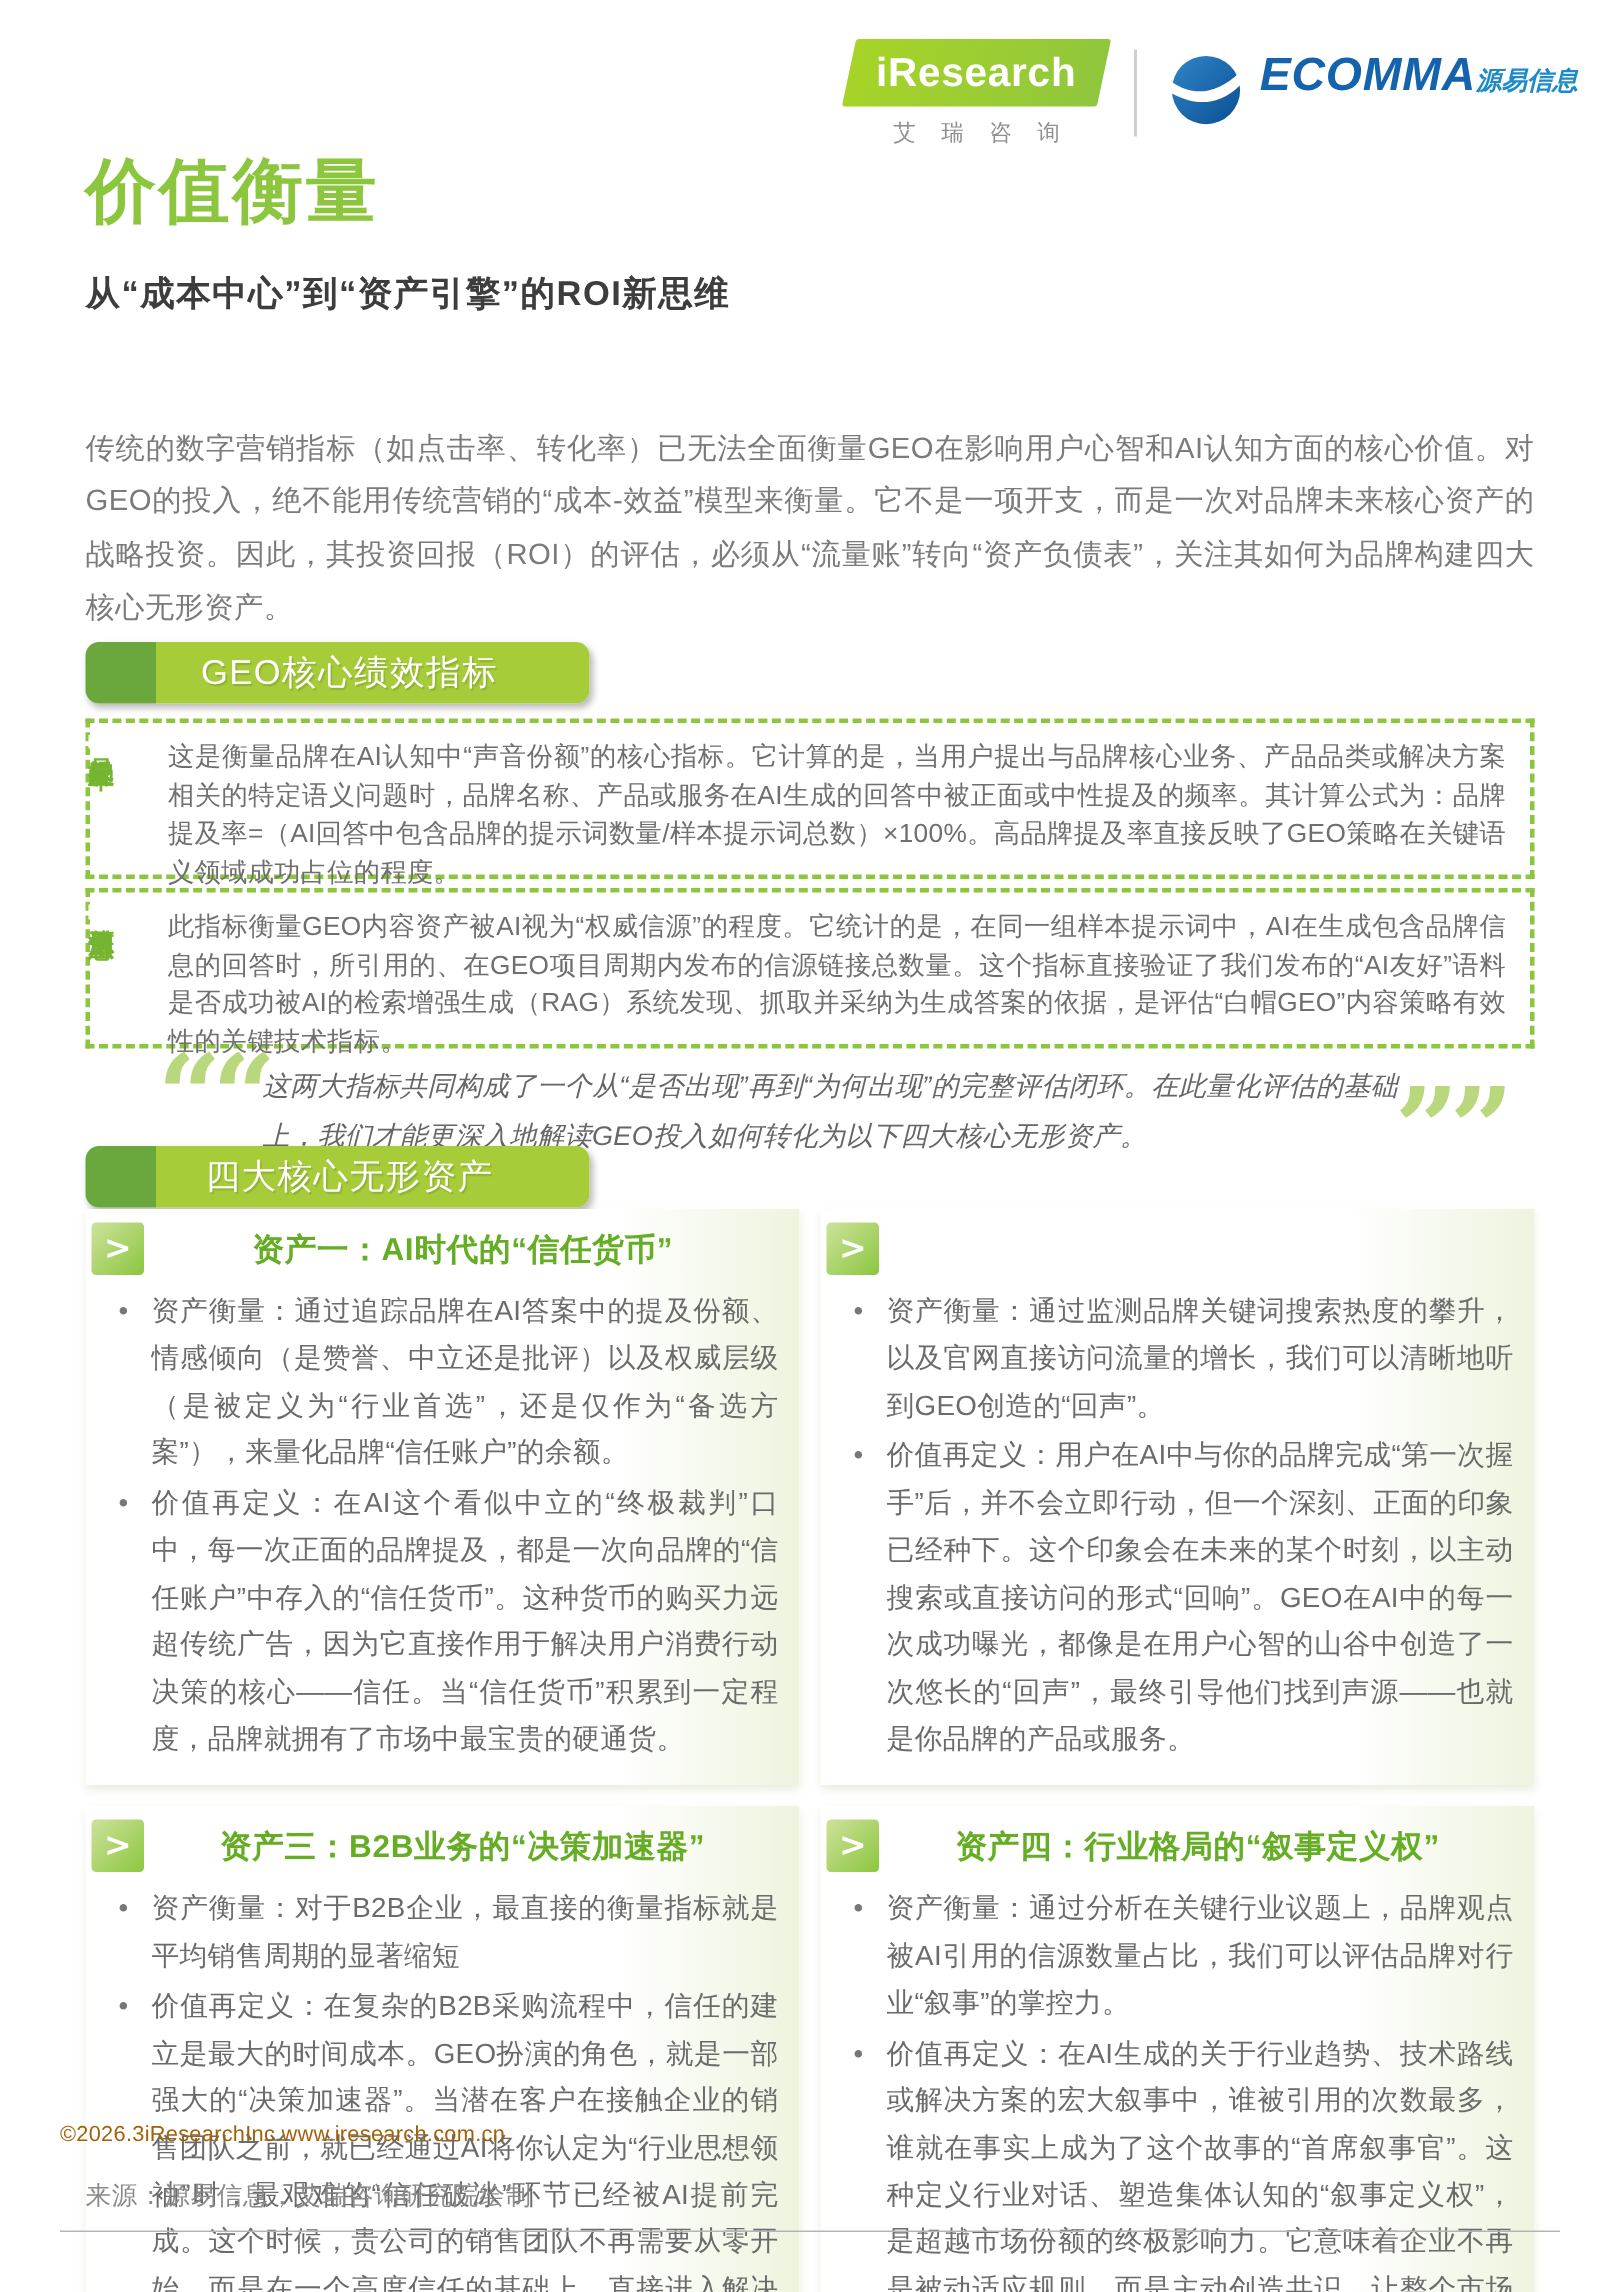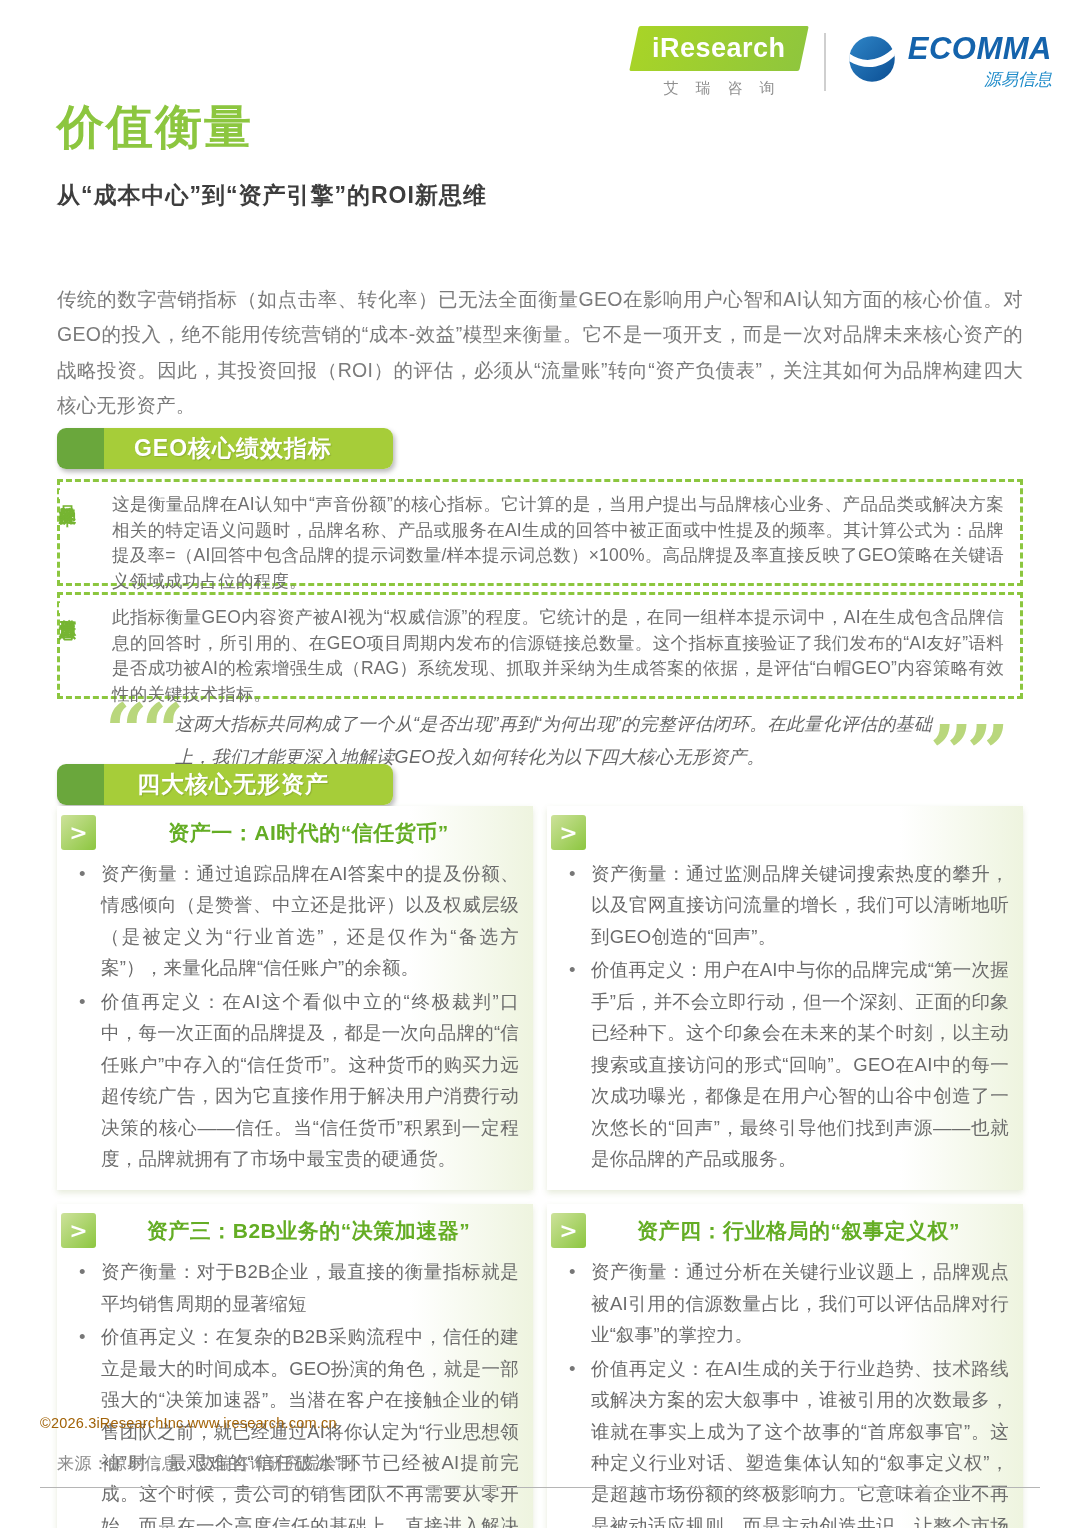--- a/index.html
+++ b/index.html
@@ -15,41 +15,41 @@
   .ir{display:flex;flex-direction:column;align-items:center;}
   .ir-badge{
     background:linear-gradient(100deg,#a8d427,#8fc63d);
     transform:skewX(-12deg);
     padding:7px 18px;border-radius:2px;
   }
   .ir-badge span{display:inline-block;transform:skewX(12deg);color:#fff;font-weight:700;font-size:27px;letter-spacing:.5px;}
   .ir-sub{margin-top:8px;color:#8f8f8f;font-size:15px;letter-spacing:17px;padding-left:17px;white-space:nowrap;}
   .logo-div{width:2px;height:58px;background:#cfcfcf;}
   .ec{display:flex;align-items:flex-start;gap:10px;}
-  .ec-text{display:flex;flex-direction:column;align-items:flex-end;}
+  .ec-text{display:flex;flex-direction:row;align-items:flex-end;}
   .ec-name{color:#1463ac;font-weight:700;font-style:italic;font-size:31px;letter-spacing:.5px;line-height:1;}
-  .ec-sub{color:#1e8bc9;font-weight:400;font-style:italic;font-size:17px;margin-top:4px;}
+  .ec-sub{color:#1e8bc9;font-weight:700;font-style:italic;font-size:17px;margin-top:4px;}
 
   
   .title{position:absolute;left:57px;top:96px;color:#8cc63f;font-size:47px;font-weight:700;letter-spacing:2px;}
   .subtitle{position:absolute;left:57px;top:180px;color:#3d3d3d;font-size:23px;font-weight:700;letter-spacing:1px;}
 
   .intro{
     position:absolute;left:57px;top:282px;width:966px;
     color:#7b7b7b;font-size:19.5px;line-height:1.82;text-align:justify;letter-spacing:.3px;
   }
 
   
   .banner{
     position:absolute;left:57px;width:336px;height:41px;
     border-radius:9px;
     background:linear-gradient(90deg,#6aa73c 0px,#6aa73c 47px,#a6cd39 47px);
     box-shadow:2px 3px 5px rgba(0,0,0,.28);
     display:flex;align-items:center;justify-content:center;
-    color:#fff;font-size:23px;font-weight:700;letter-spacing:1px;
+    color:#fff;font-size:23px;font-weight:400;letter-spacing:1px;
     padding-left:16px;box-sizing:border-box;
     text-shadow:1px 1px 1px rgba(0,0,0,.15);
   }
   .banner1{top:428px;}
   .banner2{top:764px;}
 
   
   .metric{
     position:absolute;left:57px;width:966px;box-sizing:border-box;
     border:3px dashed #8cc63f;

